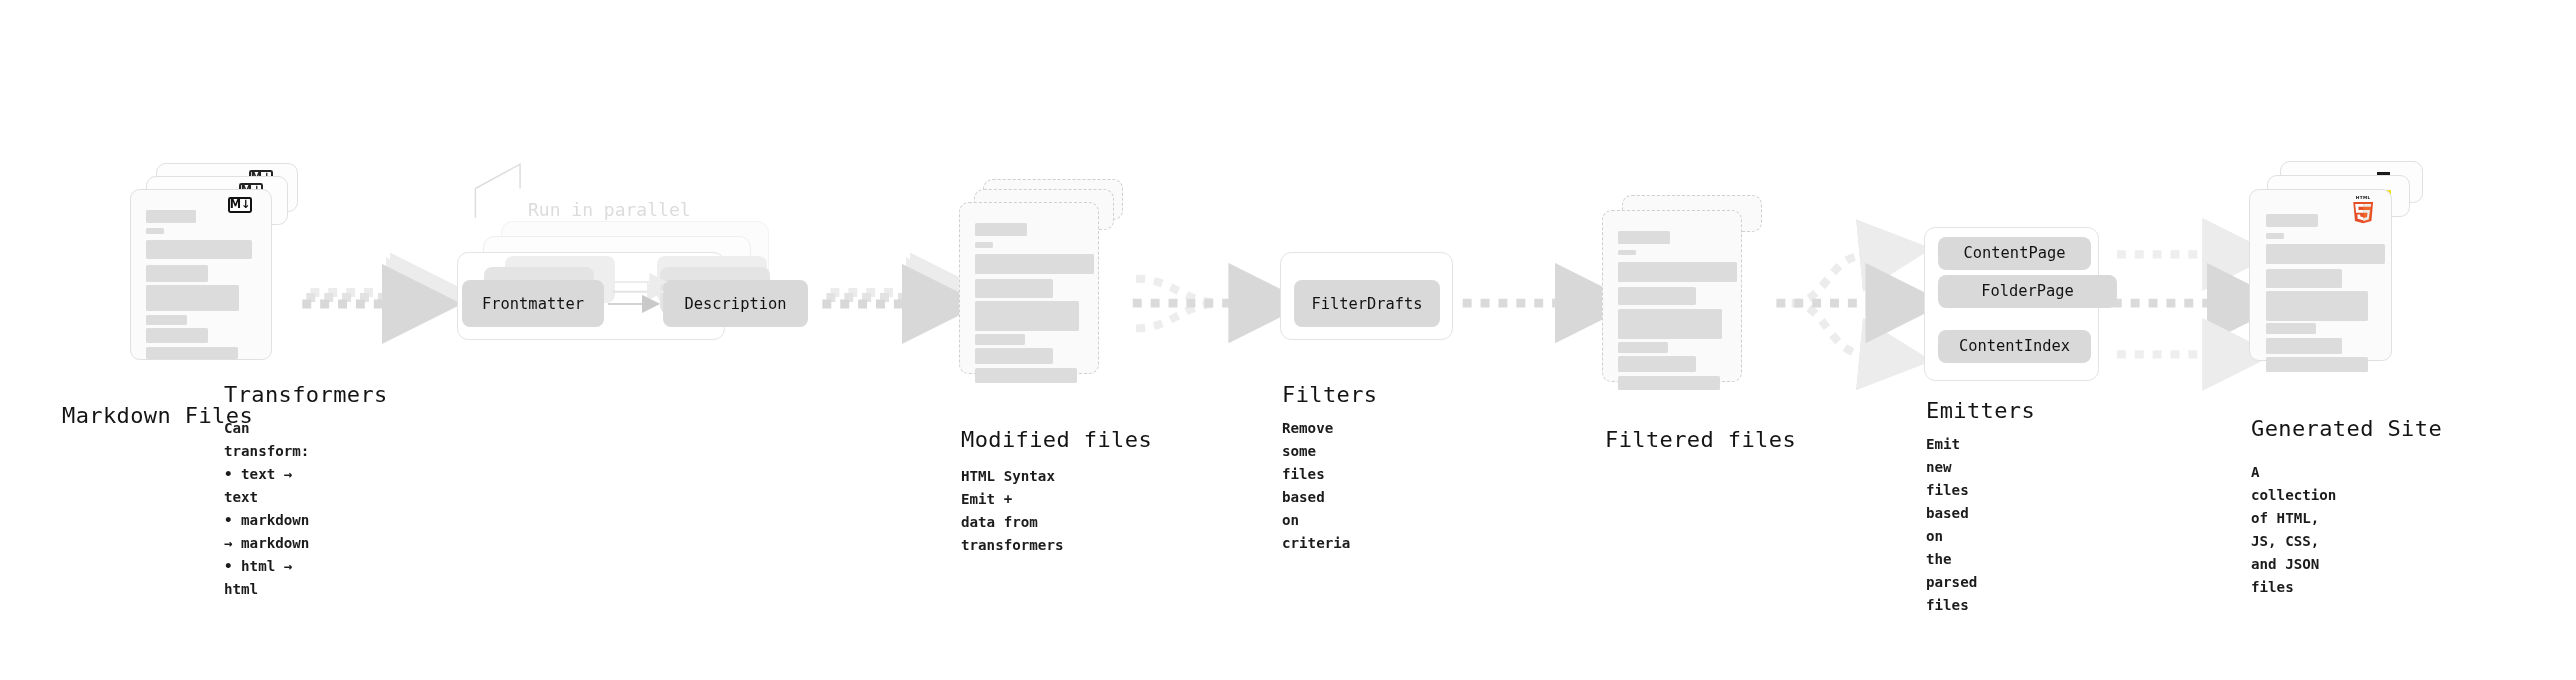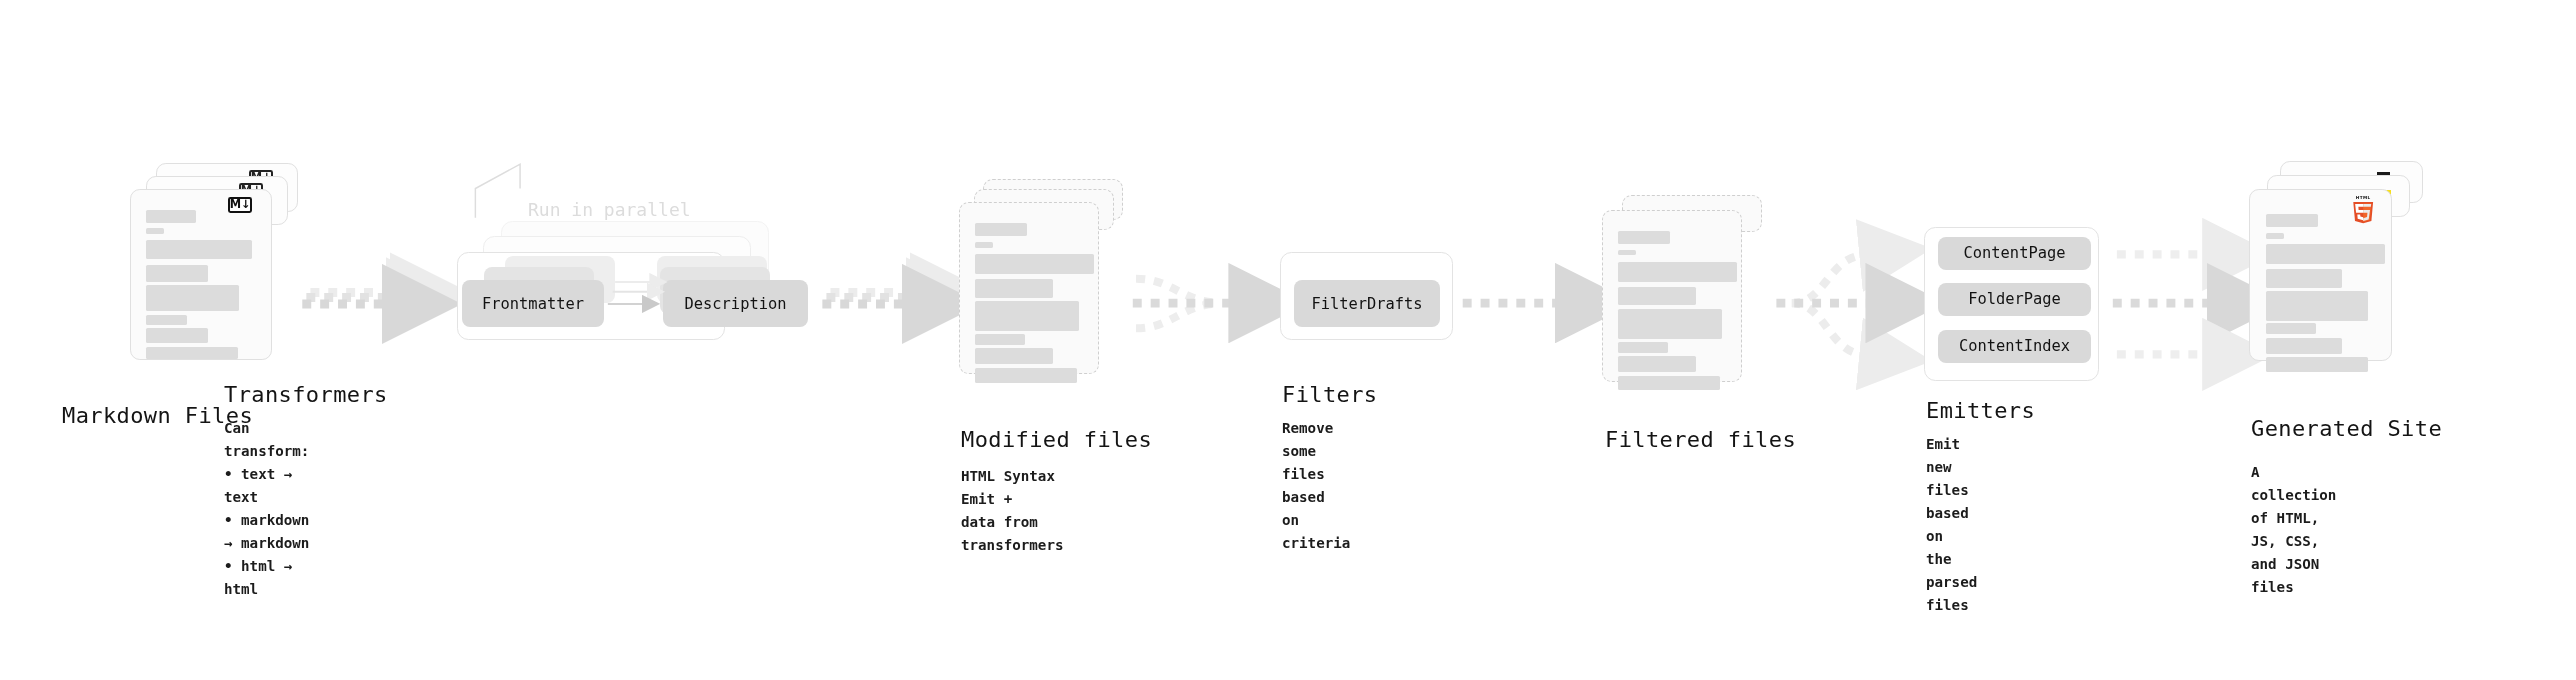--- a/index.html
+++ b/index.html
@@ -283,21 +283,21 @@
         </div>
       </div>
     </div>
 
     <div class="title" style="position:absolute; left:1605px; top:427px;">Filtered files</div>
   </div>
 
   <div class="node">
     <div class="pbox" style="left:1924px; top:227px; width:175px; height:154px;"></div>
     <div class="pill" style="left:1938px; top:237px; width:153px; height:32.5px;">ContentPage</div>
-    <div class="pill" style="left:1938px; top:275px; width:153px; height:32.5px;margin-top:8px;">FolderPage</div>
+    <div class="pill" style="left:1938px; top:275px; width:179px; height:32.5px;">FolderPage</div>
     <div class="pill" style="left:1938px; top:314px; width:153px; height:32.5px;margin-top:16px;">ContentIndex</div>
 
     <div class="title" style="position:absolute; left:1926px; top:398px;">Emitters</div>
     <div class="desc" style="position:absolute; left:1926px; top:433px;">Emit new files based on
 the parsed files</div>
   </div>
 
   <div class="node">
     <div class="doc-stack" style="left:2249px; top:161px;">
 

